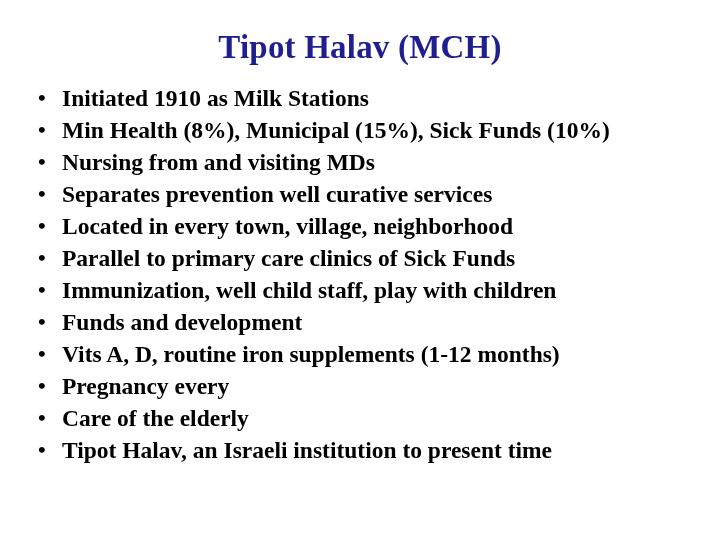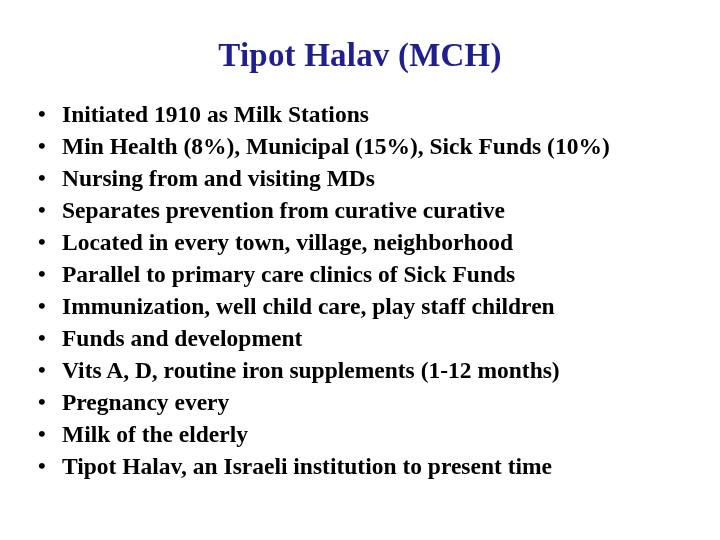--- a/index.html
+++ b/index.html
@@ -20,21 +20,21 @@
     box-sizing: border-box;
     background: #ffffff;
   }
   .slide-title {
     text-align: center;
     color: #1f1f8f;
     font-family: "Liberation Serif", serif;
     font-weight: bold;
     font-size: 33px;
     letter-spacing: 0.2px;
-    margin: 8px;
+    margin: 0;
     padding-top: 29px;
     padding-bottom: 0;
     line-height: 1.1;
   }
   .bullet-list {
     list-style: none;
     margin: 0;
     padding: 18px 22px 0 38px;
   }
   .bullet-item {
@@ -79,56 +79,56 @@
       <span class="bullet-text">Min Health (8%), Municipal (15%), Sick Funds (10%)</span>
     </li>
 
     <li class="bullet-item">
       <span class="bullet-marker">•</span>
       <span class="bullet-text">Nursing from and visiting MDs</span>
     </li>
 
     <li class="bullet-item">
       <span class="bullet-marker">•</span>
-      <span class="bullet-text">Separates prevention from curative curative</span>
+      <span class="bullet-text">Separates prevention well curative services</span>
     </li>
 
     <li class="bullet-item">
       <span class="bullet-marker">•</span>
       <span class="bullet-text">Located in every town, village, neighborhood</span>
     </li>
 
     <li class="bullet-item">
       <span class="bullet-marker">•</span>
       <span class="bullet-text">Parallel to primary care clinics of Sick Funds</span>
     </li>
 
     <li class="bullet-item">
       <span class="bullet-marker">•</span>
-      <span class="bullet-text">Immunization, well child care, play staff children</span>
+      <span class="bullet-text">Immunization, well child staff, play with children</span>
     </li>
 
     <li class="bullet-item">
       <span class="bullet-marker">•</span>
       <span class="bullet-text">Funds and development</span>
     </li>
 
     <li class="bullet-item">
       <span class="bullet-marker">•</span>
       <span class="bullet-text">Vits A, D, routine iron supplements (1-12 months)</span>
     </li>
 
     <li class="bullet-item">
       <span class="bullet-marker">•</span>
       <span class="bullet-text">Pregnancy every</span>
     </li>
 
     <li class="bullet-item">
       <span class="bullet-marker">•</span>
-      <span class="bullet-text">Milk of the elderly</span>
+      <span class="bullet-text">Care of the elderly</span>
     </li>
 
     <li class="bullet-item">
       <span class="bullet-marker">•</span>
       <span class="bullet-text">Tipot Halav, an Israeli institution to present time</span>
     </li>
 
   </ul>
 </div>
 

